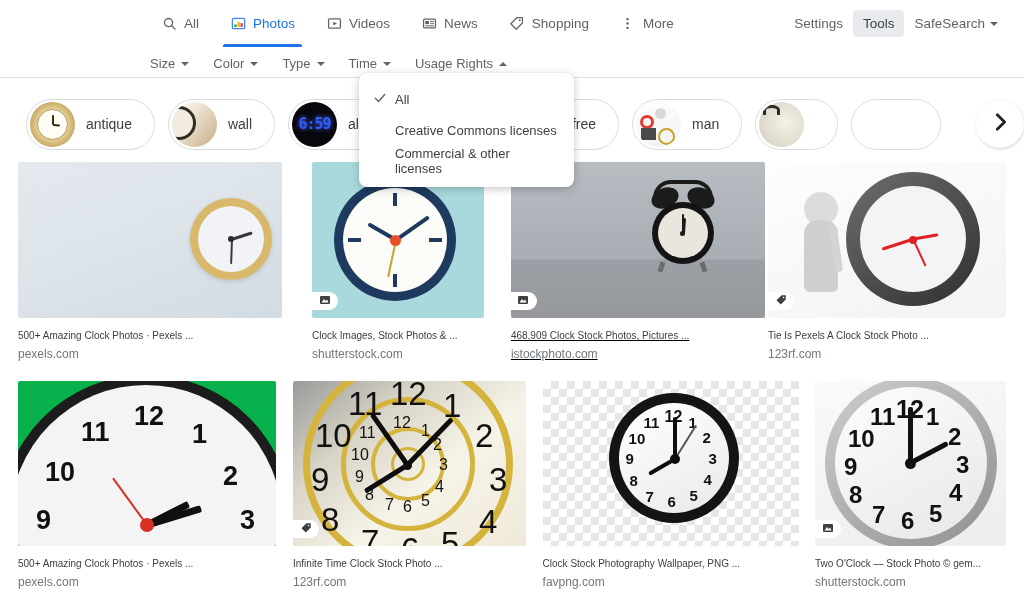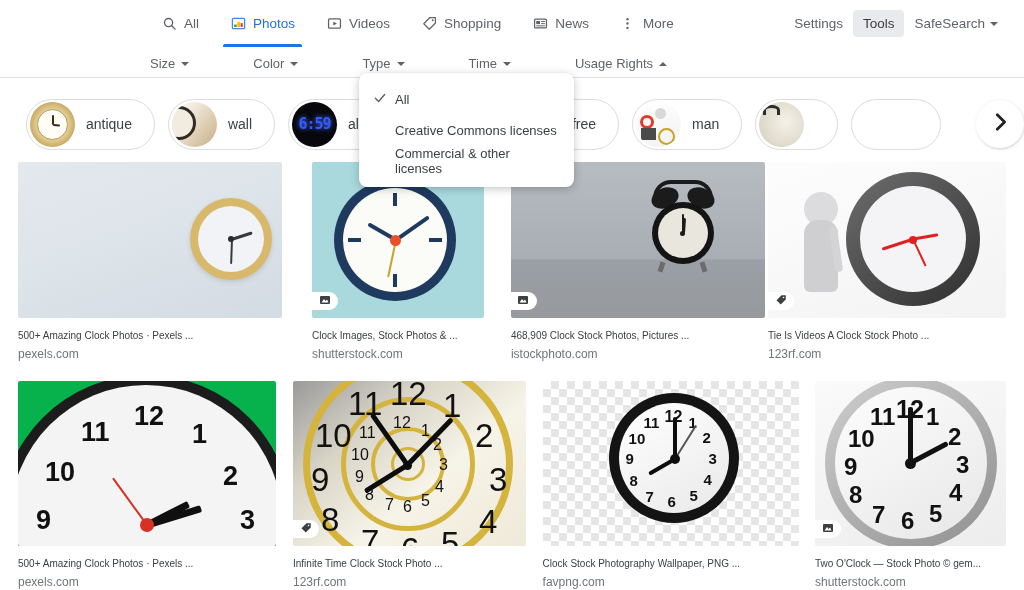--- a/index.html
+++ b/index.html
@@ -38,21 +38,21 @@
     font-size: 13.5px; color: #5f6368; padding: 6px 10px; cursor: pointer;
     border-radius: 4px; white-space: nowrap;
   }
   .plainbtn.tools-on { background: #e8eaed; color:#3c4043; }
   .collections { display:flex; align-items:center; gap:7px; margin-left: 40px; }
   .safesearch { display:flex; align-items:center; gap:5px; }
 
   
   .filterbar {
     height: 33px; display: flex; align-items: center;
-    padding-left: 150px; position: relative; z-index: 5; gap: 40px;
+    padding-left: 150px; position: relative; z-index: 5;
   }
   .filter {
     display:flex; align-items:center; gap:6px;
     font-size: 13px; color:#5f6368; margin-right: 24px; cursor:pointer;
     white-space: nowrap;
   }
   .caret-d { width:0;height:0;border-left:4px solid transparent;border-right:4px solid transparent;border-top:4px solid #5f6368; }
   .caret-u { width:0;height:0;border-left:4px solid transparent;border-right:4px solid transparent;border-bottom:4px solid #5f6368; }
   .barline { position:absolute; left:0; right:0; top:77px; height:1px; background:#dfe1e5; }
 
@@ -174,39 +174,39 @@
         <svg width="15" height="15" viewBox="0 0 24 24">
           <rect x="2.5" y="4.5" width="19" height="15" rx="1.5" fill="none" stroke="#5f6368" stroke-width="2"></rect>
           <polygon points="10,9 16,12 10,15" fill="#5f6368"></polygon>
         </svg>
       </span>
       <span>Videos</span>
     </div>
 
     <div class="nav-tab">
       <span class="nav-ic">
-        <svg width="15" height="15" viewBox="0 0 24 24" fill="none" stroke="#5f6368" stroke-width="2">
-          <path d="M12.8 2.5H21.5V11.2L11.6 21.1 2.9 12.4z" stroke-linejoin="round"></path>
-          <circle cx="17.2" cy="6.8" r="1.5" fill="#5f6368" stroke="none"></circle>
-        </svg>
-      </span>
-      <span>Shopping</span>
-    </div>
-
-    <div class="nav-tab">
-      <span class="nav-ic">
         <svg width="15" height="15" viewBox="0 0 24 24">
           <rect x="2.5" y="5" width="19" height="14" rx="1.6" fill="none" stroke="#5f6368" stroke-width="2"></rect>
           <rect x="5.2" y="8" width="6" height="5" fill="#5f6368"></rect>
           <rect x="13" y="8" width="6" height="1.6" fill="#5f6368"></rect>
           <rect x="13" y="11.4" width="6" height="1.6" fill="#5f6368"></rect>
           <rect x="5.2" y="15" width="13.8" height="1.6" fill="#5f6368"></rect>
         </svg>
       </span>
       <span>News</span>
+    </div>
+
+    <div class="nav-tab">
+      <span class="nav-ic">
+        <svg width="15" height="15" viewBox="0 0 24 24" fill="none" stroke="#5f6368" stroke-width="2">
+          <path d="M12.8 2.5H21.5V11.2L11.6 21.1 2.9 12.4z" stroke-linejoin="round"></path>
+          <circle cx="17.2" cy="6.8" r="1.5" fill="#5f6368" stroke="none"></circle>
+        </svg>
+      </span>
+      <span>Shopping</span>
     </div>
 
     <div class="nav-tab">
       <span class="nav-ic">
         <svg width="15" height="15" viewBox="0 0 24 24" fill="#5f6368">
           <circle cx="12" cy="5" r="1.9"></circle>
             <circle cx="12" cy="12" r="1.9"></circle>
             <circle cx="12" cy="19" r="1.9"></circle>
         </svg>
       </span>
@@ -373,21 +373,21 @@
               </svg>
             </span>
           </div>
         </div>
         <div class="cap">
           <div class="t">Clock Images, Stock Photos &amp; ...</div>
           <div class="d">shutterstock.com</div>
         </div>
       </div>
 
-      <div class="card" style="width:270px;">
+      <div class="card" style="width:270px;text-decoration:underline;">
         <div class="thumbbox" style="width:254px;height:156px;">
           <div class="scene sc3">
             <span style="position:absolute;left:142px;top:18px;width:60px;height:18px;border:4px solid #1b1b1b;border-bottom:none;border-radius:30px 30px 0 0;"></span>
             <span class="clockface" style="left:140px;top:26px;width:28px;height:20px;background:#1b1b1b;transform:rotate(-22deg);"></span>
             <span class="clockface" style="left:176px;top:26px;width:28px;height:20px;background:#1b1b1b;transform:rotate(22deg);"></span>
             <span class="clockface" style="left:141px;top:40px;width:62px;height:62px;background:#141414;"></span>
             <span class="clockface" style="left:147px;top:46px;width:50px;height:50px;background:#e9e6de;"></span>
             <span class="hand" style="left:171px;top:52px;width:2.5px;height:19px;background:#1b1b1b;"></span>
             <span class="hand" style="left:171px;top:56px;width:2.5px;height:15px;background:#1b1b1b;transform:rotate(4deg);"></span>
             <span class="pivot" style="left:169.5px;top:69px;width:5px;height:5px;background:#1b1b1b;"></span>
@@ -425,21 +425,21 @@
           <div class="badge">
             <span>
               <svg width="12" height="12" viewBox="0 0 24 24" fill="#3c4043">
                 <path d="M13 2.5H21.5V11L11.5 21 3 12.5z"></path>
                 <circle cx="17" cy="7" r="1.6" fill="#fff"></circle>
               </svg>
             </span>
           </div>
         </div>
         <div class="cap">
-          <div class="t">Tie Is Videos A Clock Stock Photo ...</div>
+          <div class="t">Tie Is Pexels A Clock Stock Photo ...</div>
           <div class="d">123rf.com</div>
         </div>
       </div>
     </div>
 
     <div class="row" style="margin-top:18px;">
 
       <div class="card" style="width:270px;margin-right:17px;">
         <div class="thumbbox" style="width:258px;height:165px;">
           <div class="scene sc5">

